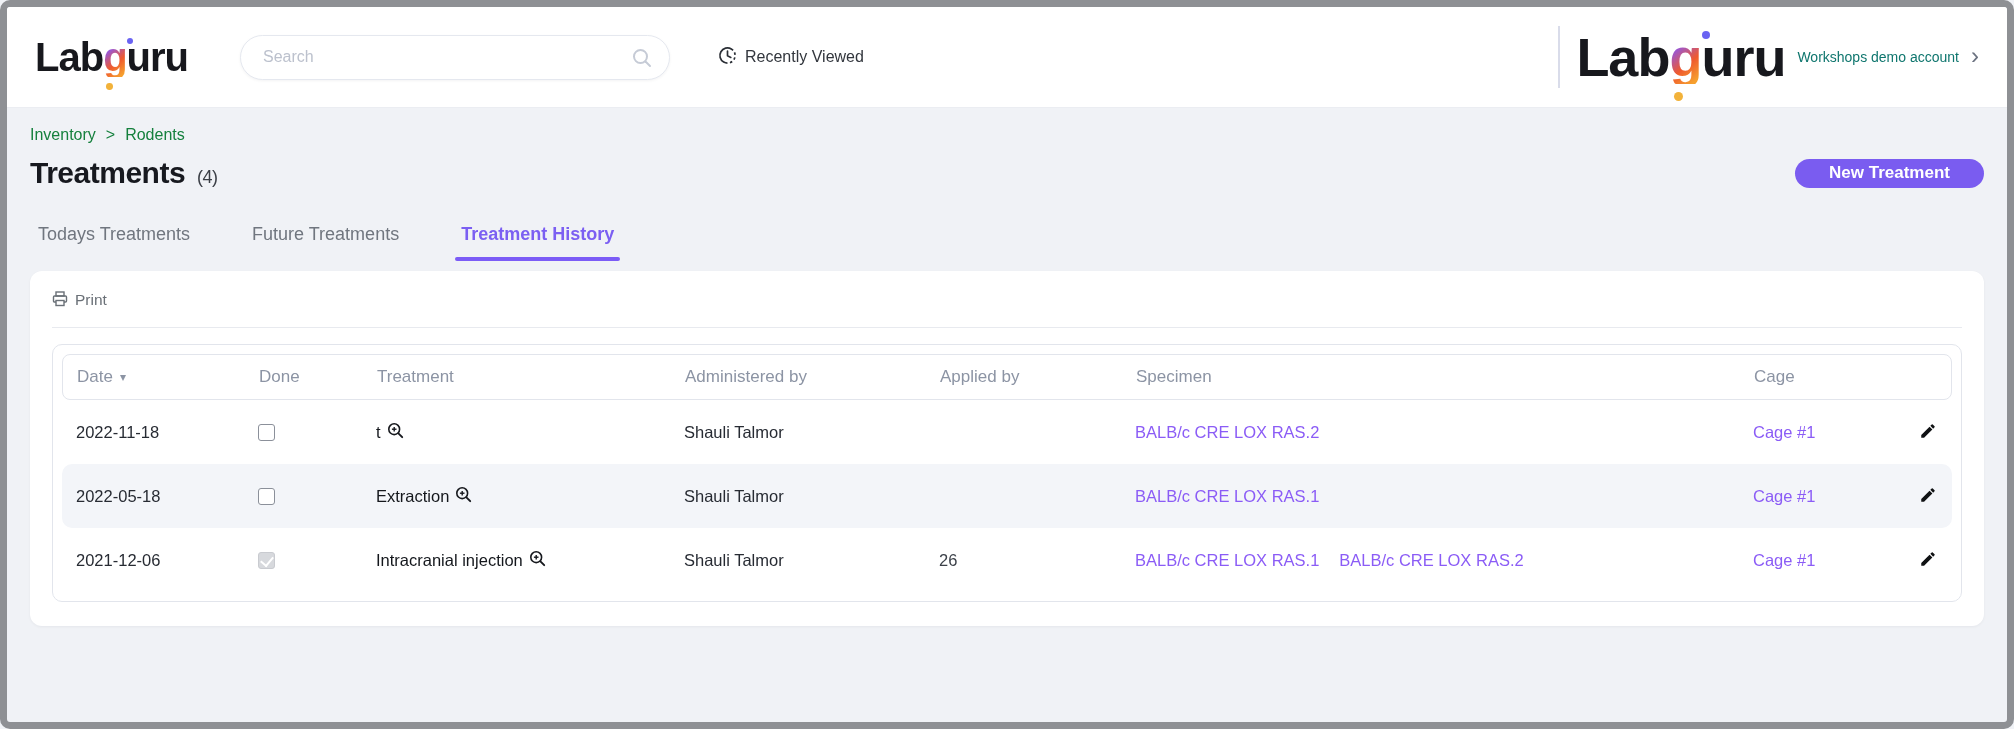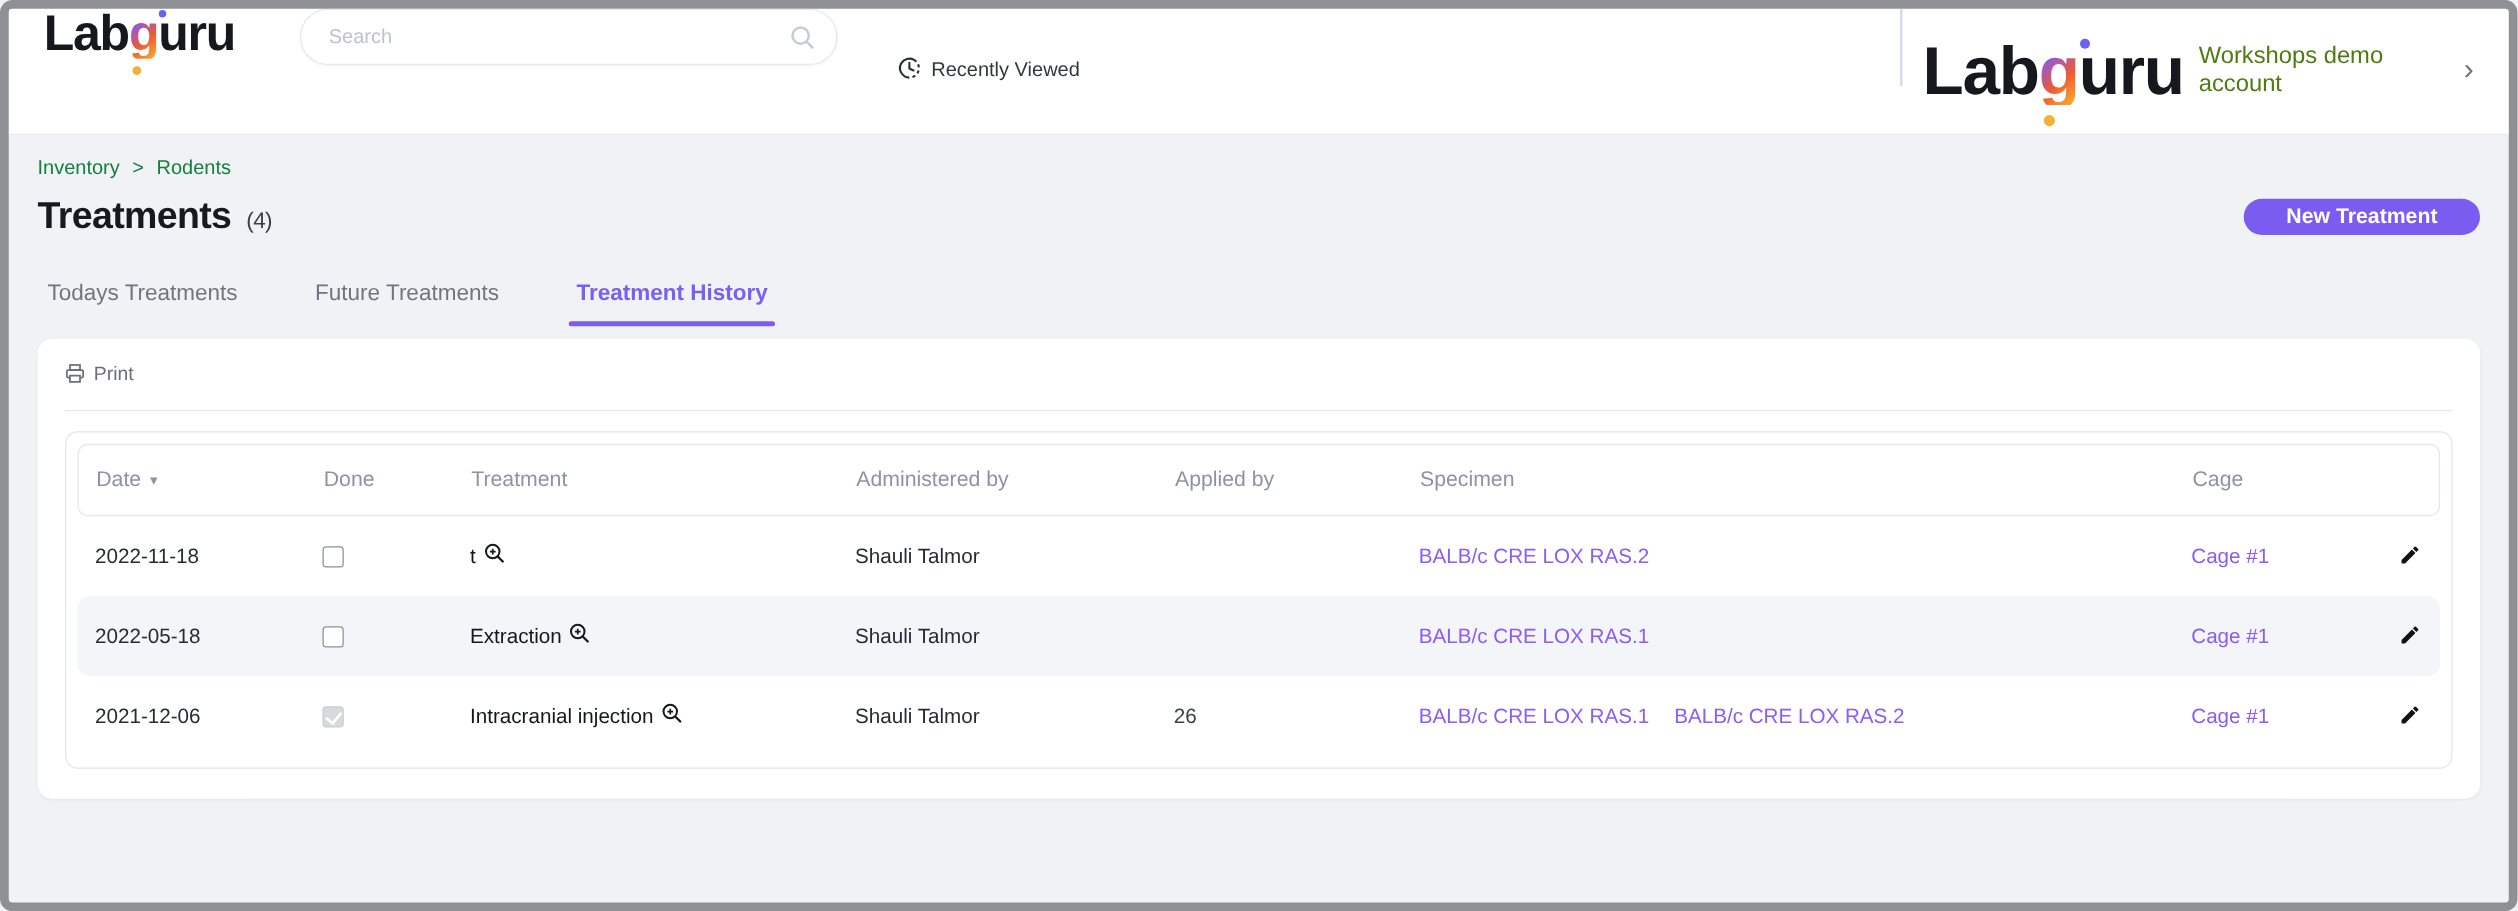--- a/index.html
+++ b/index.html
@@ -7,21 +7,21 @@
   body {
     font-family: "Liberation Sans", "DejaVu Sans", sans-serif;
     background: #f0f2f6;
     border: 7px solid #8e9094;
     border-radius: 10px;
     overflow: hidden;
   }
   
   .top-header {
     height: 101px; background: #ffffff; border-bottom: 1px solid #ebedf2;
-    display: flex; padding: 0 28px;
+    display: flex; align-items: center; padding: 0 28px;
   }
   .logo { font-weight: 800; letter-spacing: -1px; color: #17181d; line-height: 1; white-space: nowrap; }
   .logo-sm { font-size: 40px; }
   .logo-lg { font-size: 54px; }
   .lg-g { position: relative; display: inline-block;
     background: linear-gradient(140deg,#5b5bf0 8%,#8f56e8 28%,#ef5a2e 62%,#f6a02e 90%);
     -webkit-background-clip: text; background-clip: text; color: transparent;
   }
   .dot-top { position: absolute; top: 0.02em; right: -0.16em; width: 0.15em; height: 0.15em; border-radius: 50%; background: #6a63f2; }
   .dot-bottom { position: absolute; bottom: -0.32em; left: 0.08em; width: 0.17em; height: 0.17em; border-radius: 50%; background: #f2b23a; }
@@ -31,21 +31,21 @@
     box-shadow: 0 1px 3px rgba(20,25,40,.05);
     display: flex; align-items: center; padding: 0 46px 0 22px;
   }
   .search-input { border: none; outline: none; width: 100%; font-size: 16px; color: #3a3f47; font-family: inherit; background: transparent; }
   .search-input::placeholder { color: #bcc1cd; }
   .search-icon { position: absolute; right: 16px; top: 11px; }
   .recent { margin-left: 48px; display: flex; align-items: center; gap: 8px; font-size: 16px; color: #32363d; cursor: pointer; }
   .hdr-spacer { flex: 1; }
   .hdr-divider { width: 2px; height: 62px; background: #d9dcea; margin-right: 16px; }
   .account { display: flex; align-items: center; gap: 12px; }
-  .account-name { font-size: 19px; color: #4d7c0f; max-width: 200px; line-height: 1.2; }
+  .account-name { font-size: 14px; color: #0f766e; max-width: 200px; line-height: 1.2; }
   .account-chevron { font-size: 24px; color: #6b7280; line-height: 1; margin-top: -2px; }
   
   .main { padding: 0 23px; }
   .breadcrumb { margin-top: 18px; font-size: 16px; color: #15803d; display: flex; gap: 10px; align-items: center; }
   .breadcrumb .bc-link { cursor: pointer; }
   .title-row { margin-top: 12px; display: flex; align-items: center; justify-content: space-between; }
   .page-title { font-size: 30px; font-weight: 800; color: #17191f; letter-spacing: -0.5px; display: flex; align-items: baseline; gap: 12px; }
   .title-count { font-size: 18px; font-weight: 400; color: #3b3f46; }
   .btn-primary {
     background: #7a5cf0; color: #fff; border: none; border-radius: 21px;
@@ -60,21 +60,21 @@
   
   .card {
     margin-top: 10px; background: #fff; border-radius: 12px;
     box-shadow: 0 1px 3px rgba(16,24,40,.05);
     padding: 20px 22px 24px;
   }
   .print-btn { display: inline-flex; align-items: flex-start; gap: 7px; font-size: 15.5px; color: #6a7077; cursor: pointer; }
   .card-divider { border: none; border-top: 1px solid #e8eaef; margin-top: 16px; }
   .table-wrap { margin-top: 16px; border: 1px solid #e2e5ec; border-radius: 10px; padding: 9px; }
   .grid { display: grid; grid-template-columns: 182px 118px 308px 255px 196px 618px 146px 1fr; align-items: center; }
-  .th-row { border: 1px solid #e2e5ec; border-radius: 8px; height: 58px; }
+  .th-row { border: 1px solid #e2e5ec; border-radius: 8px; height: 46px; }
   .th { font-size: 17px; color: #8c94a4; padding-left: 14px; display: flex; align-items: center; gap: 7px; }
   .sort-caret { font-size: 12px; color: #8c94a4; }
   .tr { height: 64px; }
   .tbody .tr:nth-child(even) { background: #f3f5f9; border-radius: 10px; }
   .td { padding-left: 14px; font-size: 16.5px; color: #272b33; display: flex; align-items: center; }
   .c-treat { gap: 6px; color: #14171c; }
   .c-specimen { gap: 20px; }
   .lnk { color: #8b5cf6; cursor: pointer; text-decoration: none; font-size: 16.5px; }
   .c-applied { color: #3c4149; }
   

